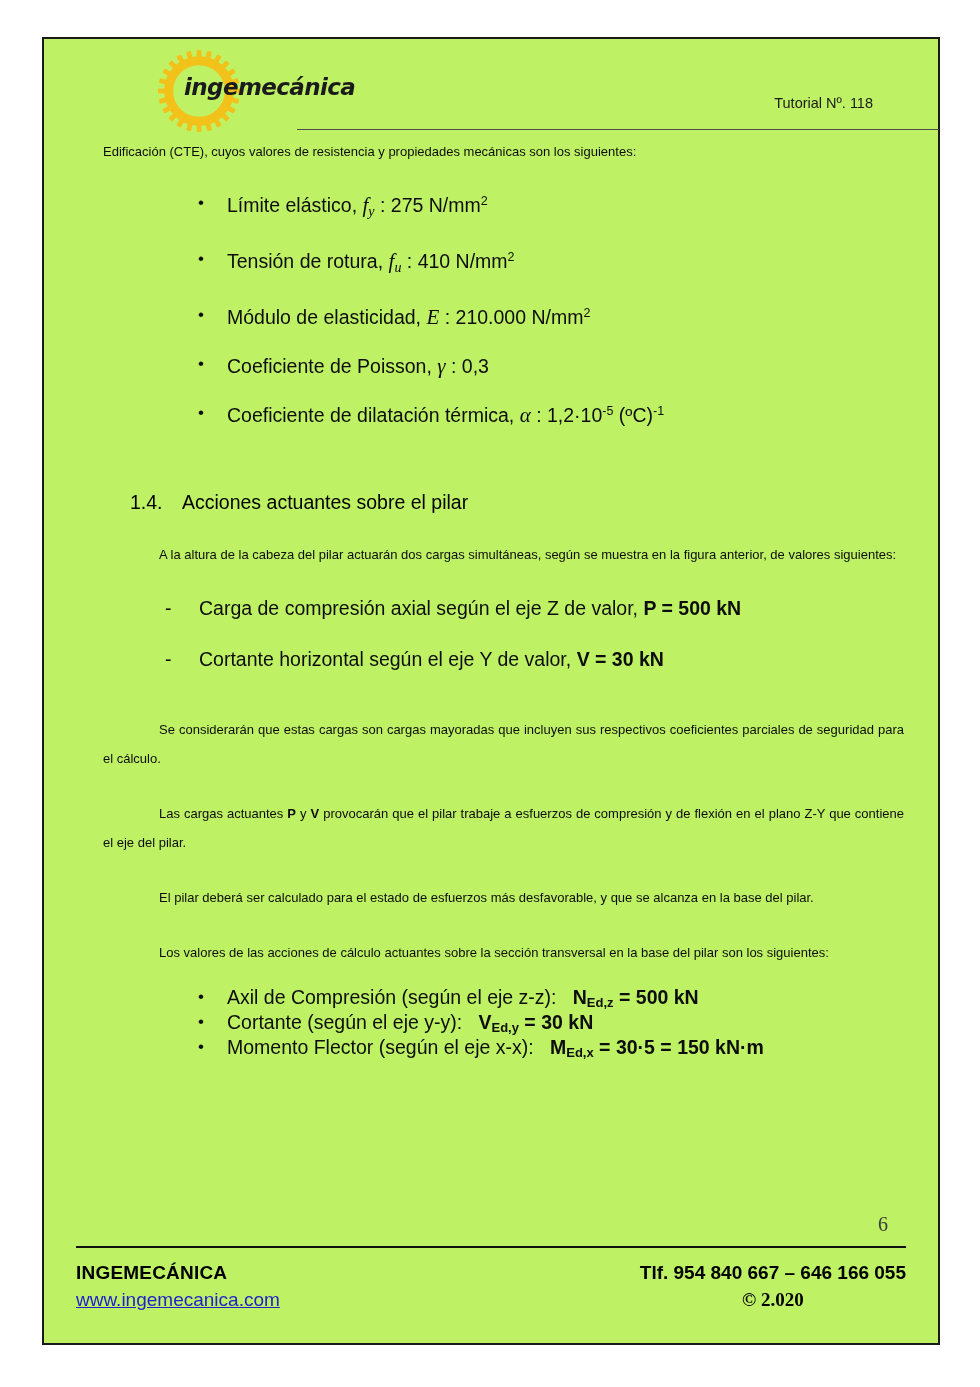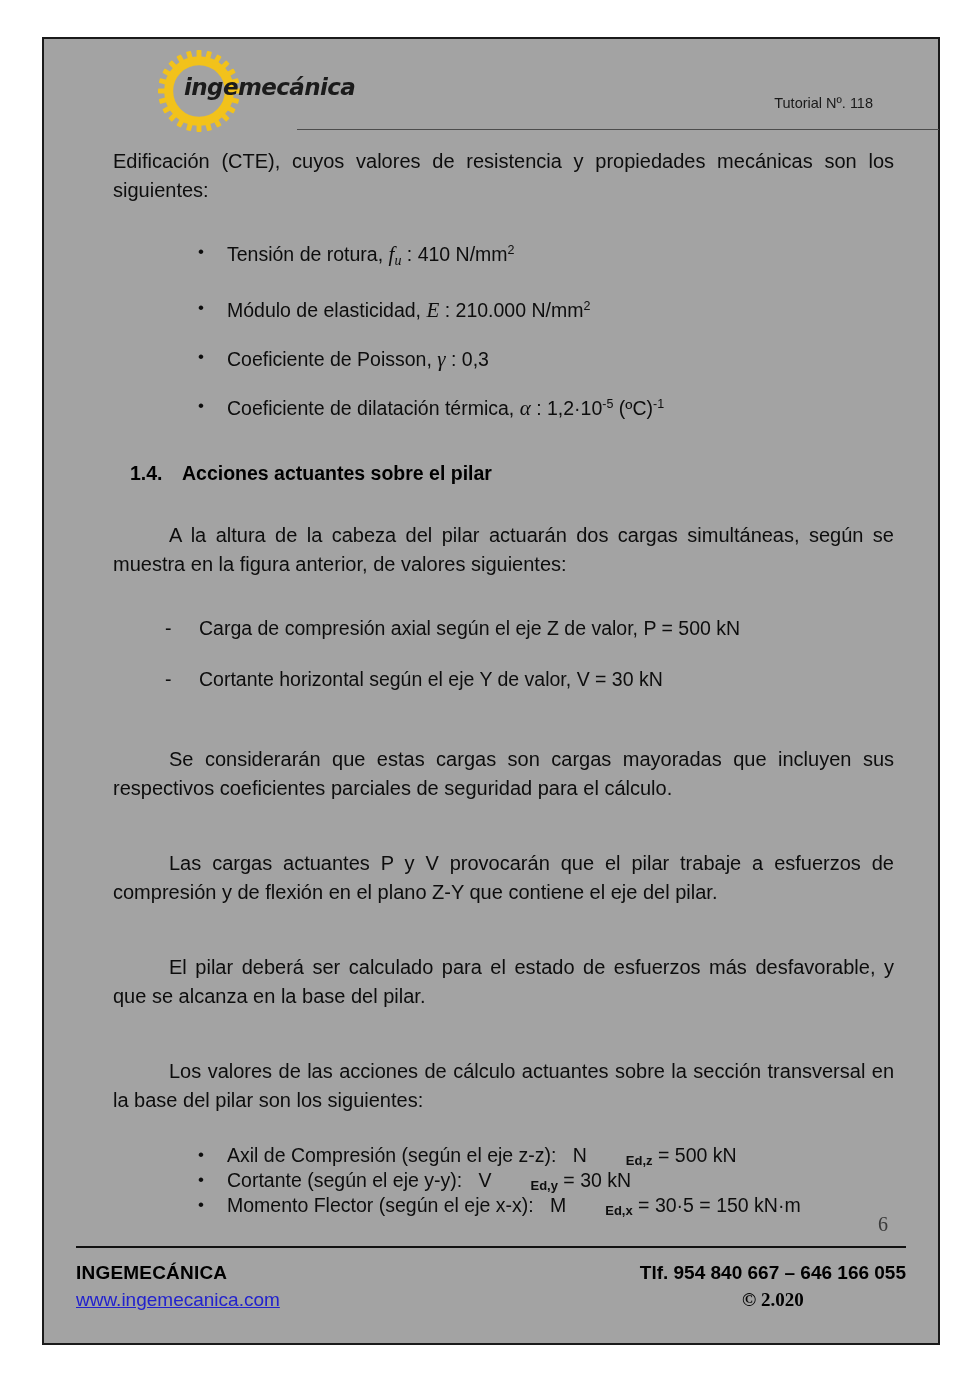--- a/index.html
+++ b/index.html
@@ -18,21 +18,21 @@
 
   
   .page-sheet {
     position: absolute;
     left: 42px;
     top: 37px;
     width: 898px;
     height: 1308px;
     border: 2px solid #1a1a1a;
     box-sizing: border-box;
-    background: #a3a3a3;
+    background: #bef264;
   }
 
   .page-inner {
     position: absolute;
     left: 0; top: 0; right: 0; bottom: 0;
     padding: 0 32px;
     box-sizing: border-box;
   }
 
   
@@ -83,23 +83,23 @@
     color: #1a1a1a;
     white-space: nowrap;
   }
 
   
   .content {
     position: relative;
     padding: 0 2px 0 27px;
   }
   p.just {
-    margin: 10px;
+    margin: 0;
     text-align: justify;
-    font-size: 20px;
+    font-size: 13px;
     line-height: 29px;
     color: #0d0d0d;
   }
   p.just.indent { text-indent: 56px; }
   .gap-18 { height: 18px; }
   .gap-26 { height: 26px; }
 
   
   ul.props {
     list-style: none;
@@ -187,31 +187,31 @@
   sup.exp {
     font-size: 12.5px;
     vertical-align: super;
     line-height: 0;
   }
   sub.idx {
     font-size: 13px;
     vertical-align: -0.25em;
     line-height: 0;
     font-weight: bold;
-    margin-left: 39px;
-  }
-  b.b { font-weight: normal; }
+  }
+  b.b { font-weight: bold; }
 
   
   .section-head {
     position: relative;
     padding-left: 27px;
     font-size: 19.5px;
-    font-weight: bold;
+    font-weight: normal;
     color: #000000;
+    margin-top: 22px;
   }
   .section-head .num { display: inline-block; width: 52px; }
 
   
   .footer {
     position: absolute;
     left: 32px;
     right: 32px;
     bottom: 30px;
   }
@@ -298,20 +298,26 @@
     </div>
 
     <div class="content">
 
       <p class="just">Edificación (CTE), cuyos valores de resistencia y propiedades mecánicas son los siguientes:</p>
 
       <div class="gap-26"></div>
 
       <ul class="props">
         <li>
+          <span>Límite elástico,</span>
+          <span class="mvar">f</span><span class="mvar-sub">y</span>
+          <span>:</span>
+          <span>275 N/mm</span><sup class="exp">2</sup>
+        </li>
+        <li>
           <span>Tensión de rotura,</span>
           <span class="mvar">f</span><span class="mvar-sub">u</span>
           <span>:</span>
           <span>410 N/mm</span><sup class="exp">2</sup>
         </li>
         <li>
           <span>Módulo de elasticidad,</span>
           <span class="mvar">E</span>
           <span>:</span>
           <span>210.000 N/mm</span><sup class="exp">2</sup>

